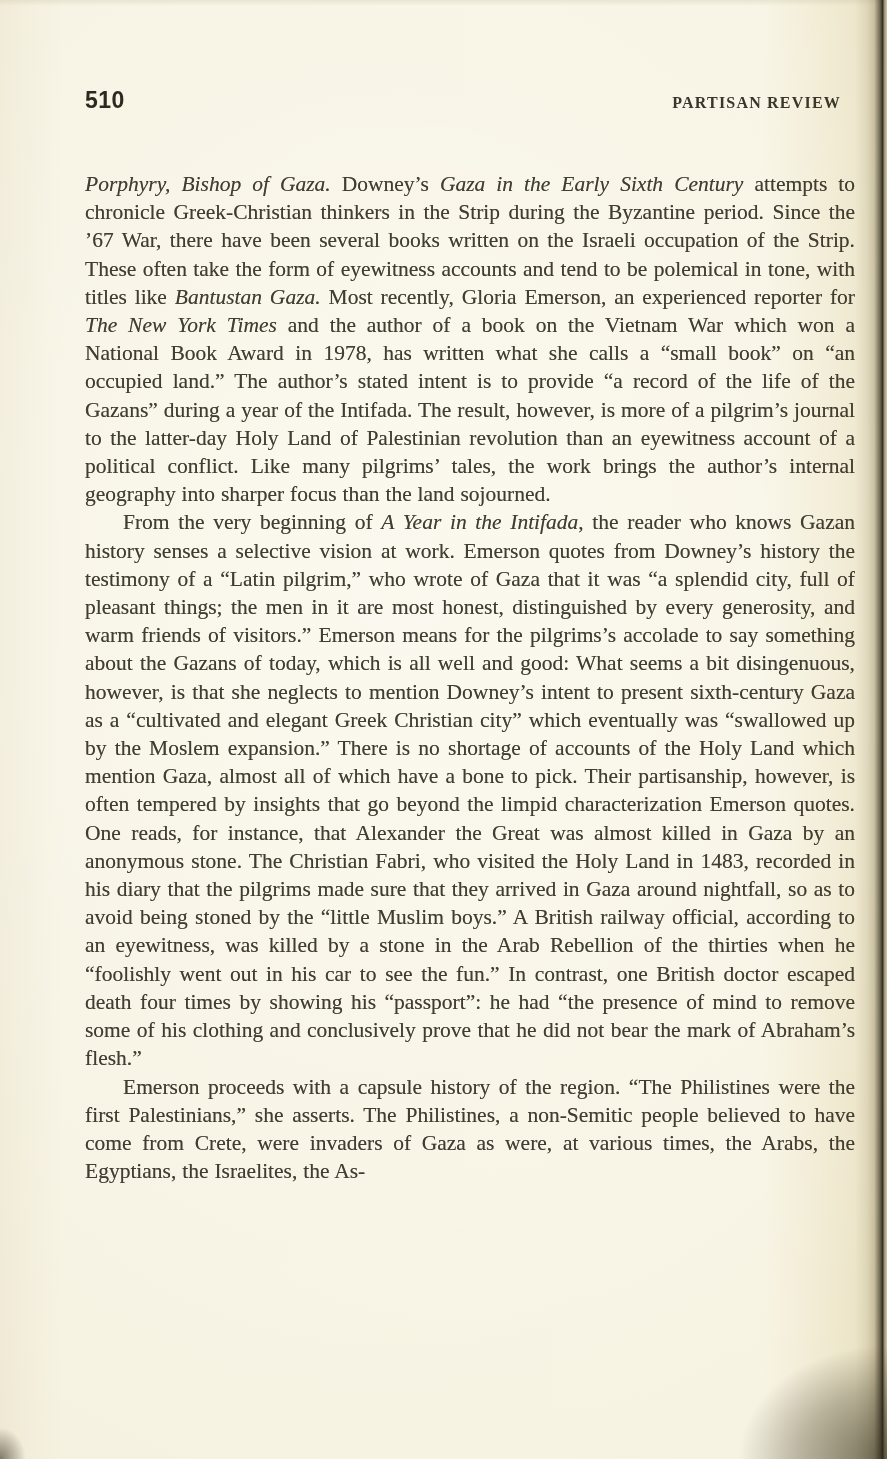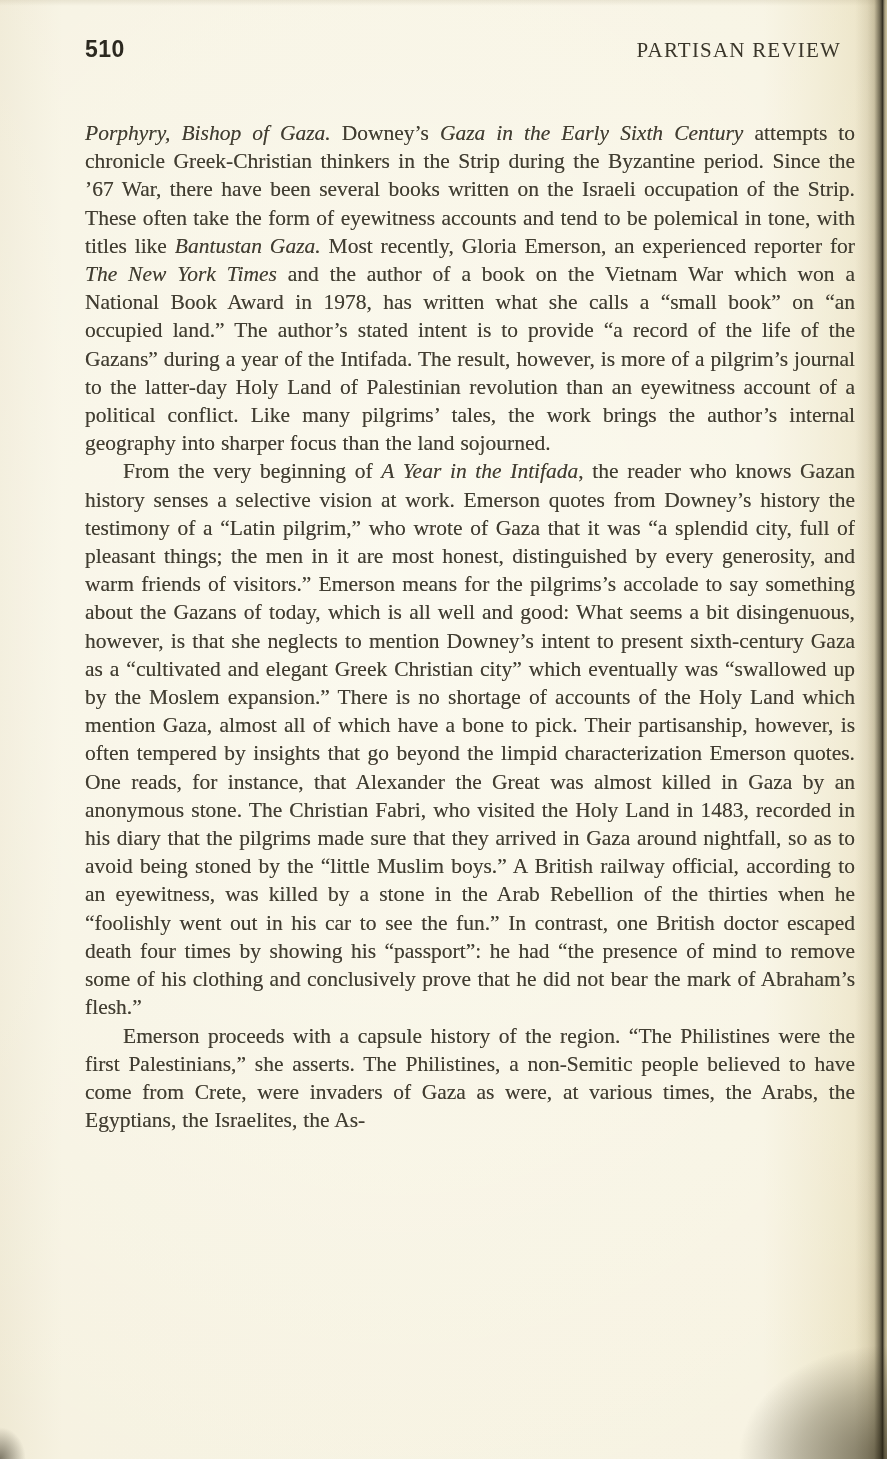--- a/index.html
+++ b/index.html
@@ -16,34 +16,35 @@
   }
   .page {
     position: relative;
     width: 887px;
     height: 1459px;
   }
   .header {
     display: flex;
     justify-content: space-between;
     align-items: baseline;
-    padding: 36px 46px 0 85px;
+    padding: 87px 46px 0 85px;
   }
   .page-number {
     font-family: "Liberation Sans", sans-serif;
     font-weight: 700;
     font-size: 23px;
     letter-spacing: 0.5px;
     color: #2c2920;
   }
   .journal-title {
     font-family: "Liberation Serif", serif;
-    font-size: 21px;
+    font-size: 16px;
     letter-spacing: 1.2px;
     color: #3a362a;
+    font-weight: bold;
   }
   .body-text {
     margin: 56px 32px 0 85px;
     width: 770px;
     color: #413d31;
     font-size: 21.5px;
     line-height: 28.2px;
     text-align: justify;
     text-shadow: 0 0 0.4px rgba(65,61,49,0.55);
     word-spacing: 0.5px;

